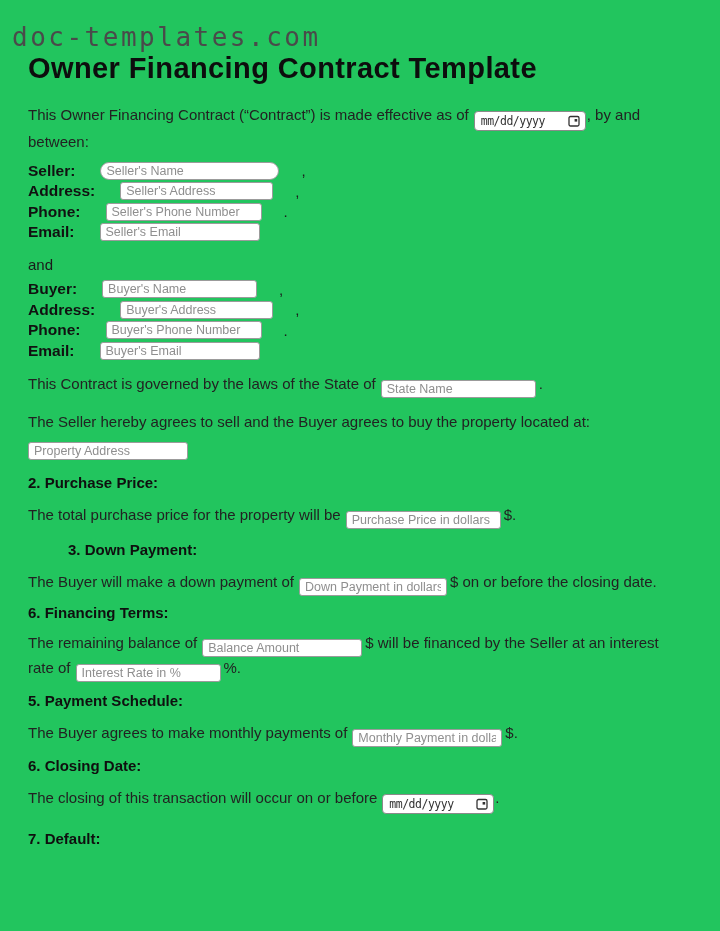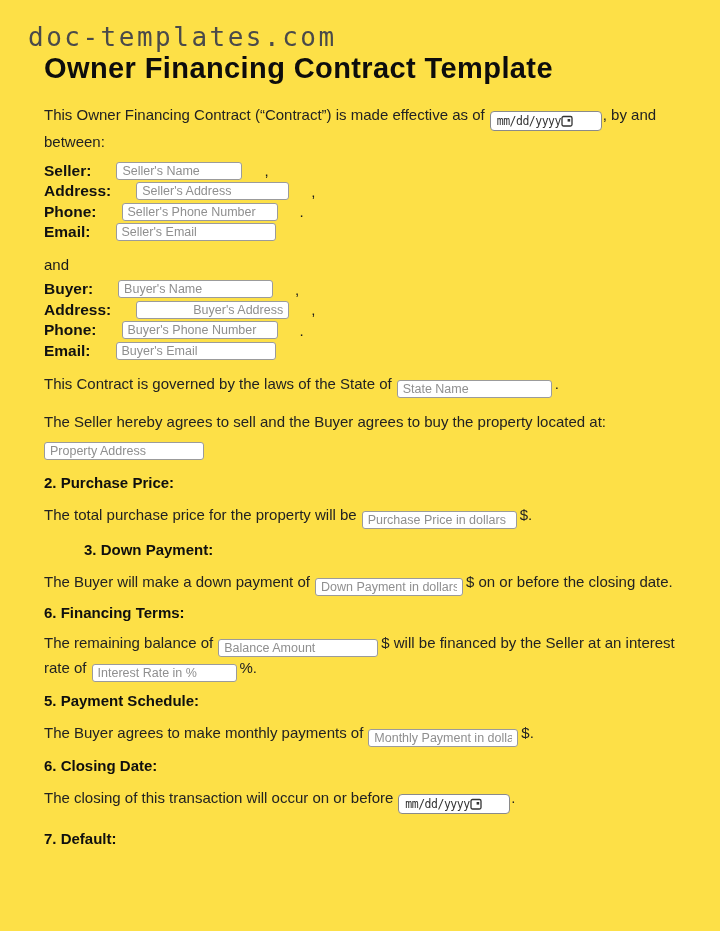--- a/index.html
+++ b/index.html
@@ -1,20 +1,20 @@
 <!DOCTYPE html>
 <html><head>
 <meta charset="utf-8">
 <style>
   * { box-sizing: border-box; }
   html,body { margin:0; padding:0; background:#ffffff; }
   .page {
-    width:720px; height:931px; background:#fde047; overflow:hidden;
+    width:720px; height:931px; background:#22c55e; overflow:hidden;
     font-family:"Liberation Sans", sans-serif; color:#1b1b1b;
-    padding:24px 40px 0 44px; position:relative;
+    padding:24px 40px 0 28px; position:relative;
   }
   .site {
     font-family:"DejaVu Sans Mono", monospace;
     font-size:26px; line-height:26px; color:#4a4a4a;
     letter-spacing:2.5px; margin-left:-16px;
   }
   .title {
     font-size:29px; line-height:31px; font-weight:bold; color:#0d0d0d;
     letter-spacing:0.4px; margin-top:3px;
   }
@@ -28,21 +28,21 @@
   .buyer-block { margin-top:7px; }
   .governing { margin-top:13px; }
   .tb {
     border:1px solid #9b9b9b; border-radius:3px; height:18px;
     font-family:"Liberation Sans", sans-serif; font-size:12.5px;
     padding:0 5px; color:#444; background:#fff; outline:none;
   }
   .tb::placeholder { color:#8f8f8f; opacity:1; }
   .inline-tb { vertical-align:-4px; margin:0 3px 0 5px; }
   .datebox {
-    display:inline-flex; align-items:center; justify-content:flex-start;
+    display:inline-flex; align-items:center; justify-content:space-between;
     border:1px solid #8a8a8a; border-radius:4px; height:20px; width:112px;
     padding:0 5px 0 6px; background:#fff; cursor:default;
     vertical-align:-5px; margin:0 1px 0 5px;
   }
   .datebox .dtxt {
     font-family:"DejaVu Sans Mono", monospace; font-size:11.5px; color:#333;
     letter-spacing:-0.5px;
   }
   .cal-icon { width:12px; height:12px; display:block; }
   .sec-h { font-size:15px; font-weight:bold; color:#0f0f0f; line-height:18px; }
@@ -71,21 +71,21 @@
         <svg class="cal-icon" viewBox="0 0 12 12">
           <rect x="1" y="1.5" width="10" height="9.5" rx="1.5" fill="none" stroke="#333" stroke-width="1.3"></rect>
           <rect x="6.6" y="4" width="2.6" height="2.6" fill="#333"></rect>
         </svg>
       </span><span>, by and between:</span>
   </div>
 
   <div class="block">
     <div class="frow">
       <span class="lbl">Seller:</span>
-      <input class="tb" style="width: 126px;" placeholder="Seller's Name">
+      <input class="tb" style="width: 179px; border-radius: 9px;" placeholder="Seller's Name">
       <span class="sfx">,</span>
     </div>
     <div class="frow">
       <span class="lbl">Address:</span>
       <input class="tb" style="width: 153px;" placeholder="Seller's Address">
       <span class="sfx">,</span>
     </div>
     <div class="frow">
       <span class="lbl">Phone:</span>
       <input class="tb" style="width: 156px;" placeholder="Seller's Phone Number">
@@ -101,21 +101,21 @@
   <div class="connector">and</div>
 
   <div class="block buyer-block">
     <div class="frow">
       <span class="lbl">Buyer:</span>
       <input class="tb" style="width: 155px;" placeholder="Buyer's Name">
       <span class="sfx">,</span>
     </div>
     <div class="frow">
       <span class="lbl">Address:</span>
-      <input class="tb" style="width: 153px; text-align: right;" placeholder="Buyer's Address">
+      <input class="tb" style="width: 153px;" placeholder="Buyer's Address">
       <span class="sfx">,</span>
     </div>
     <div class="frow">
       <span class="lbl">Phone:</span>
       <input class="tb" style="width: 156px;" placeholder="Buyer's Phone Number">
       <span class="sfx">.</span>
     </div>
     <div class="frow">
       <span class="lbl">Email:</span>
       <input class="tb" style="width: 160px;" placeholder="Buyer's Email">

